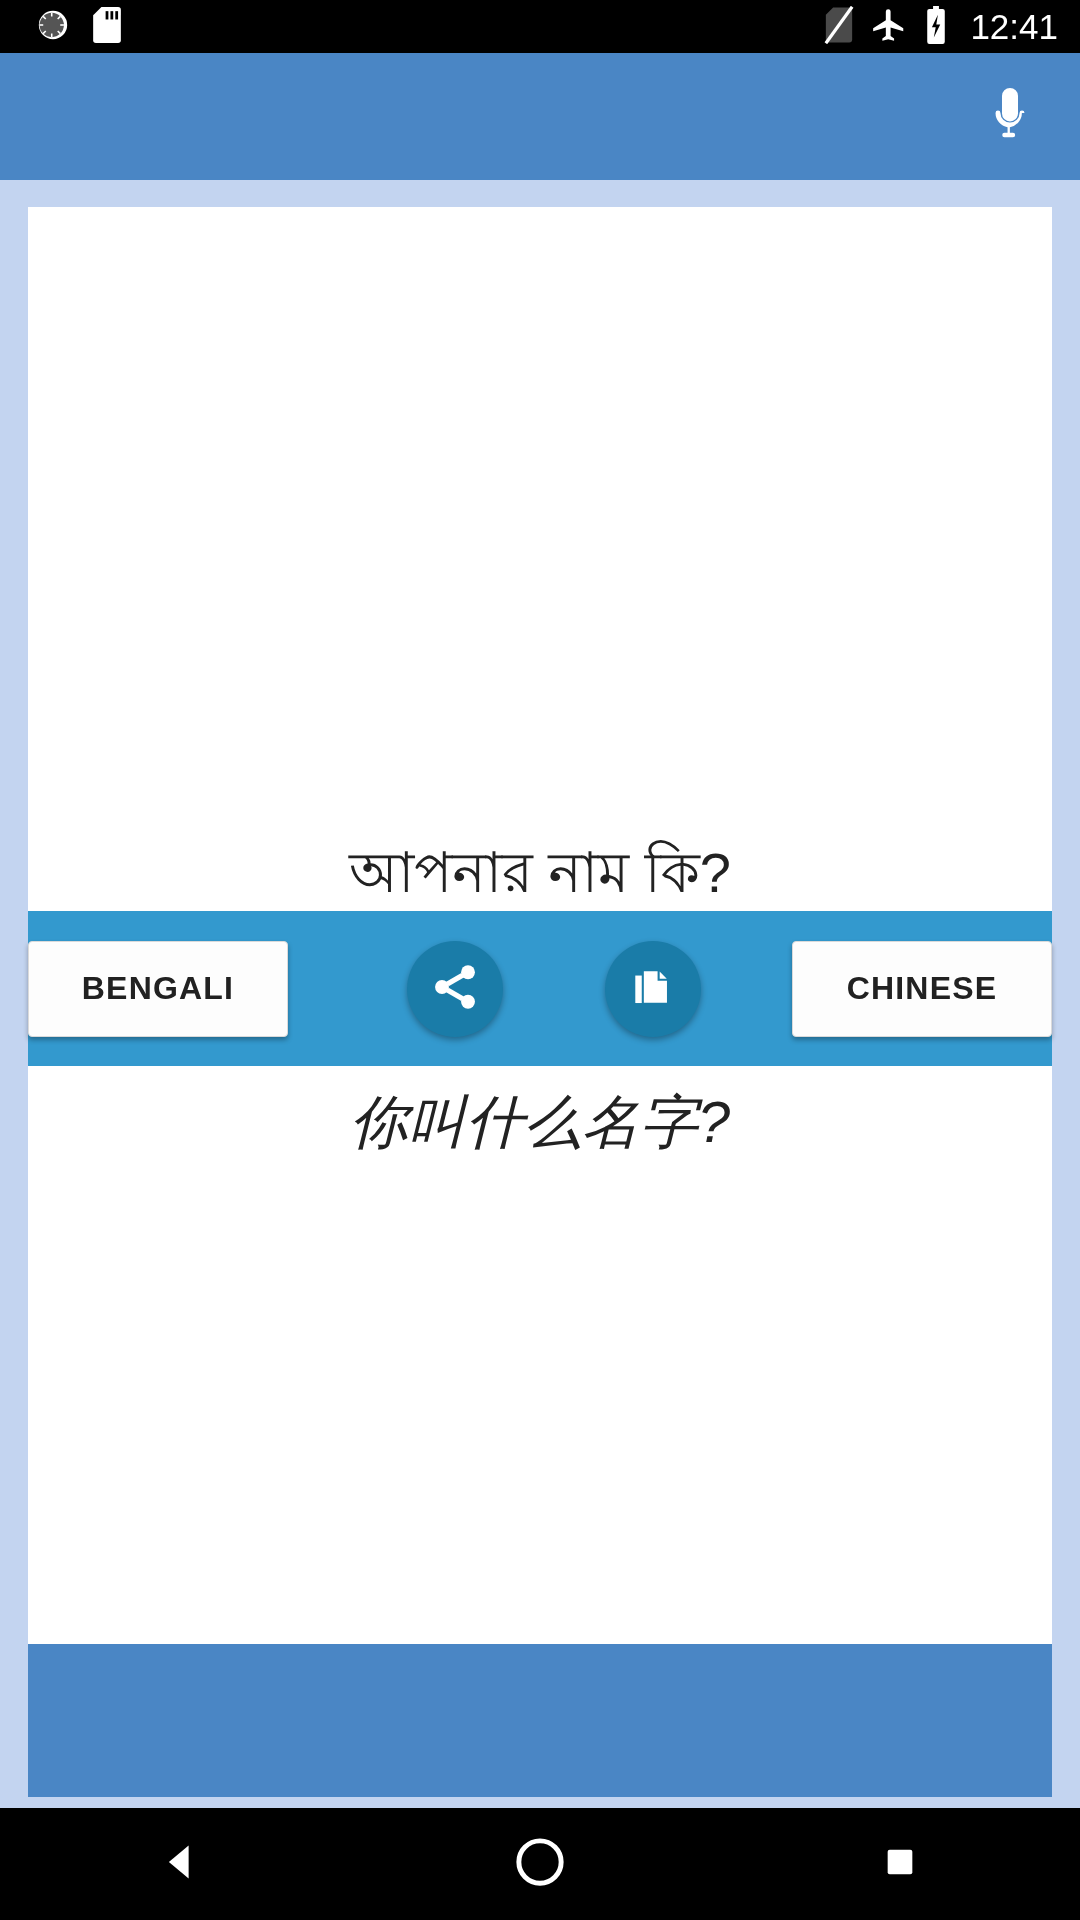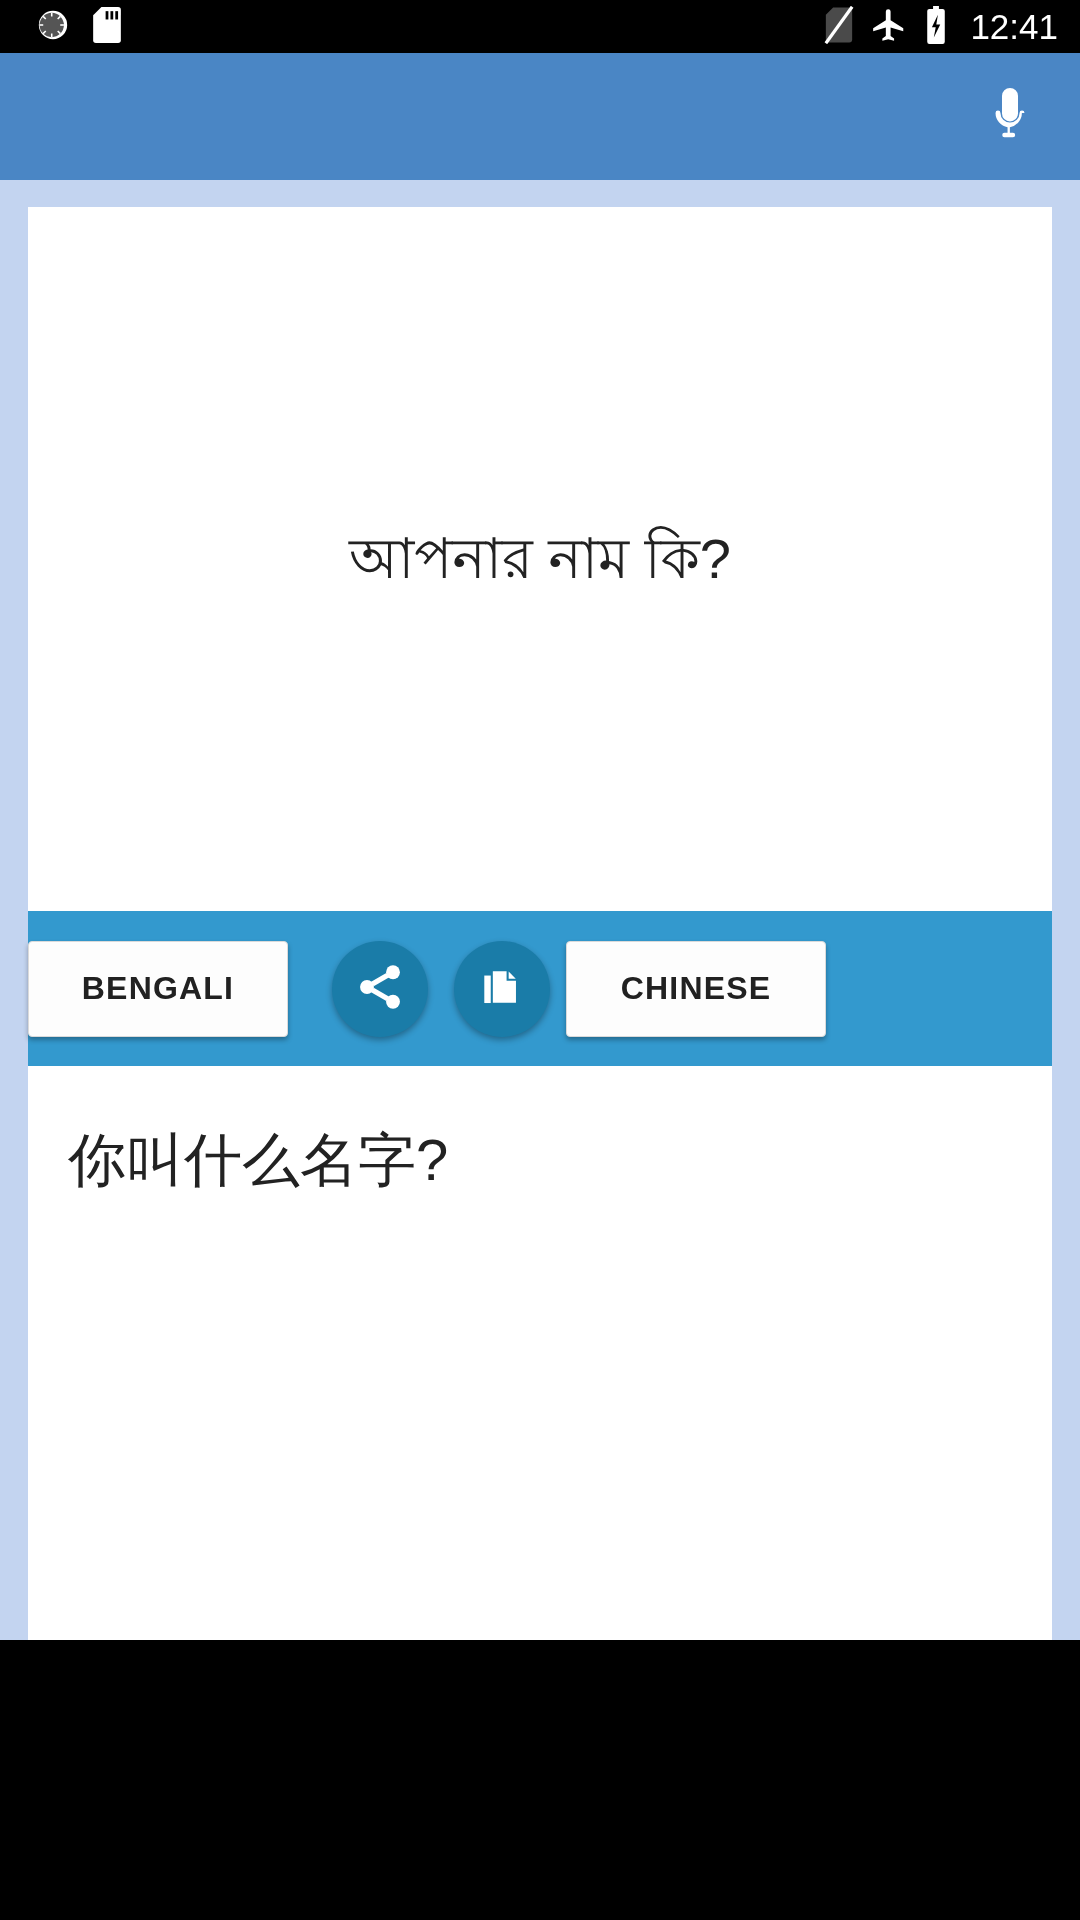--- a/index.html
+++ b/index.html
@@ -7,21 +7,21 @@
     padding: 0;
     background: #000;
   }
   body {
     font-family: "Liberation Sans", sans-serif;
     -webkit-font-smoothing: antialiased;
   }
   #phone {
     position: relative;
     width: 1080px;
-    height: 1640px;
+    height: 1920px;
     overflow: hidden;
     background: #b91c1c;
   }
 
   
   .status-bar {
     position: absolute;
     left: 0; top: 0;
     width: 1080px;
     height: 53px;
@@ -72,21 +72,21 @@
   }
 
   
   .source-panel {
     position: absolute;
     left: 28px; top: 27px;
     width: 1024px;
     height: 704px;
     background: #ffffff;
     display: flex;
-    align-items: center;
+    align-items: flex-end;
     justify-content: center;
     box-sizing: border-box;
     padding: 0 52px;
   }
   .source-text {
     font-size: 56px;
     color: #222222;
     text-align: center;
     line-height: 1.35;
     word-break: break-word;
@@ -94,21 +94,21 @@
 
   
   .action-bar {
     position: absolute;
     left: 28px; top: 731px;
     width: 1024px;
     height: 155px;
     background: #3399ce;
     display: flex;
     align-items: center;
-    justify-content: flex-start;
+    justify-content: space-between;
     gap: 16px;
   }
   .lang-button {
     width: 260px;
     height: 96px;
     background: #fdfdfd;
     border: 1px solid #dadada;
     border-radius: 4px;
     box-shadow: 0 3px 5px rgba(0,0,0,0.30);
     display: flex;
@@ -138,21 +138,23 @@
   .round-button + .round-button { margin-left: 10px; }
 
   
   .target-panel {
     position: absolute;
     left: 28px; top: 886px;
     width: 1024px;
     height: 578px;
     background: #ffffff;
     box-sizing: border-box;
-    padding: 56px 40px 0 40px;
+    padding: 18px 40px 0 40px;
+    text-align: center;
+    font-style: italic;
   }
   .target-text {
     font-size: 58px;
     color: #222222;
     line-height: 1.3;
     word-break: break-word;
   }
 
   
   .bottom-panel {

